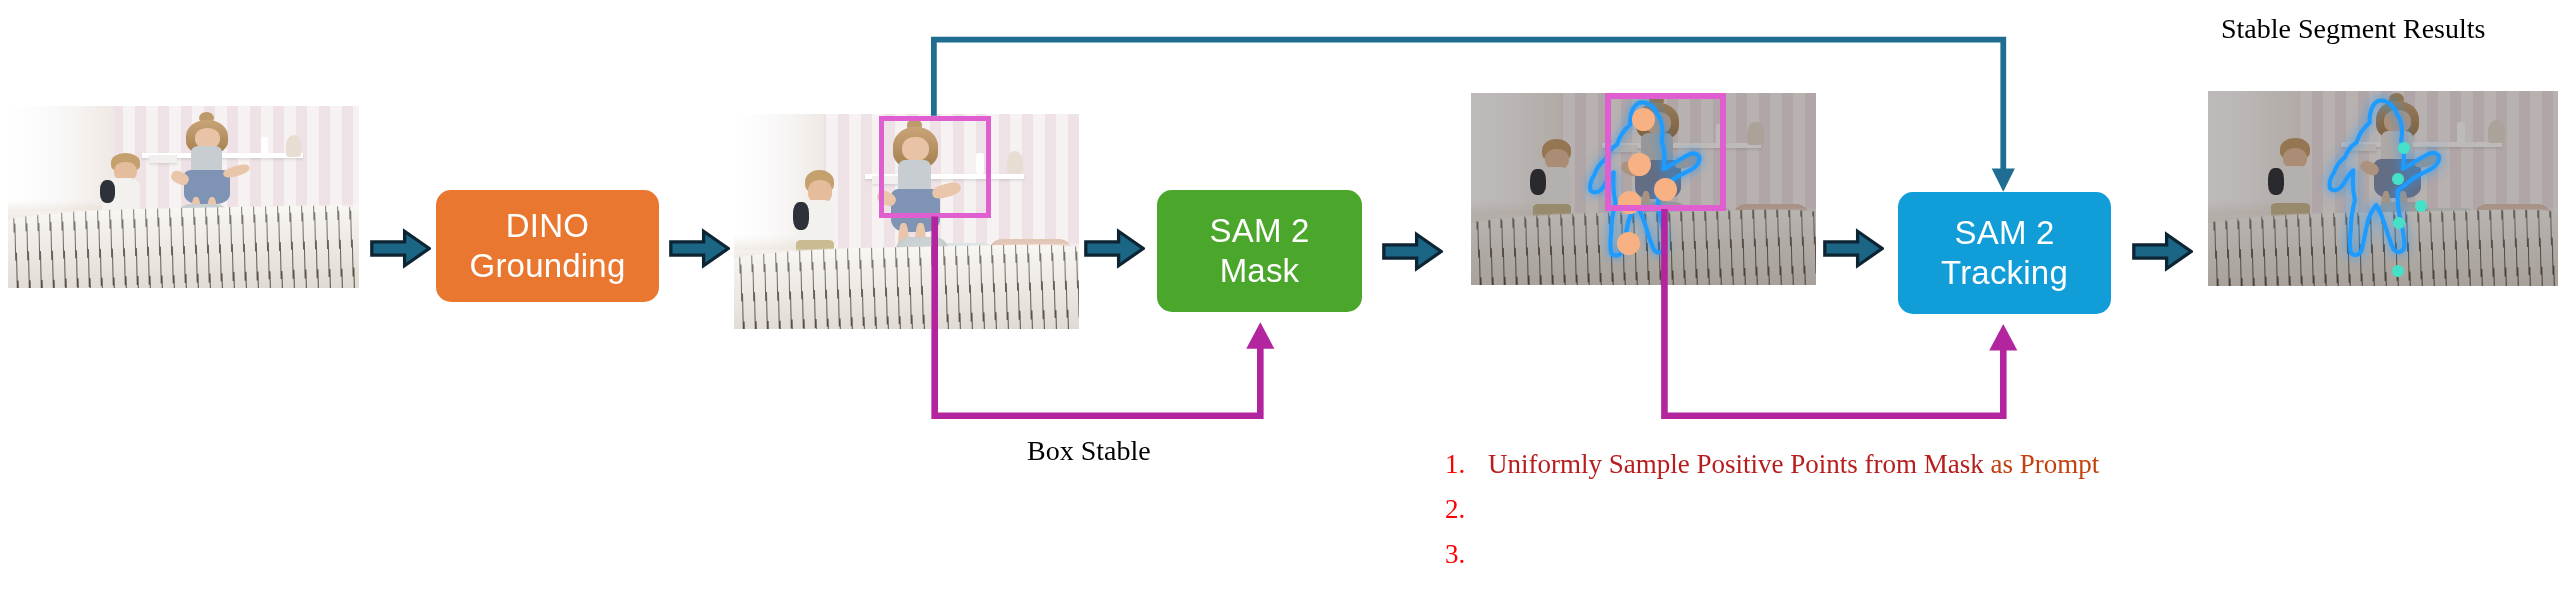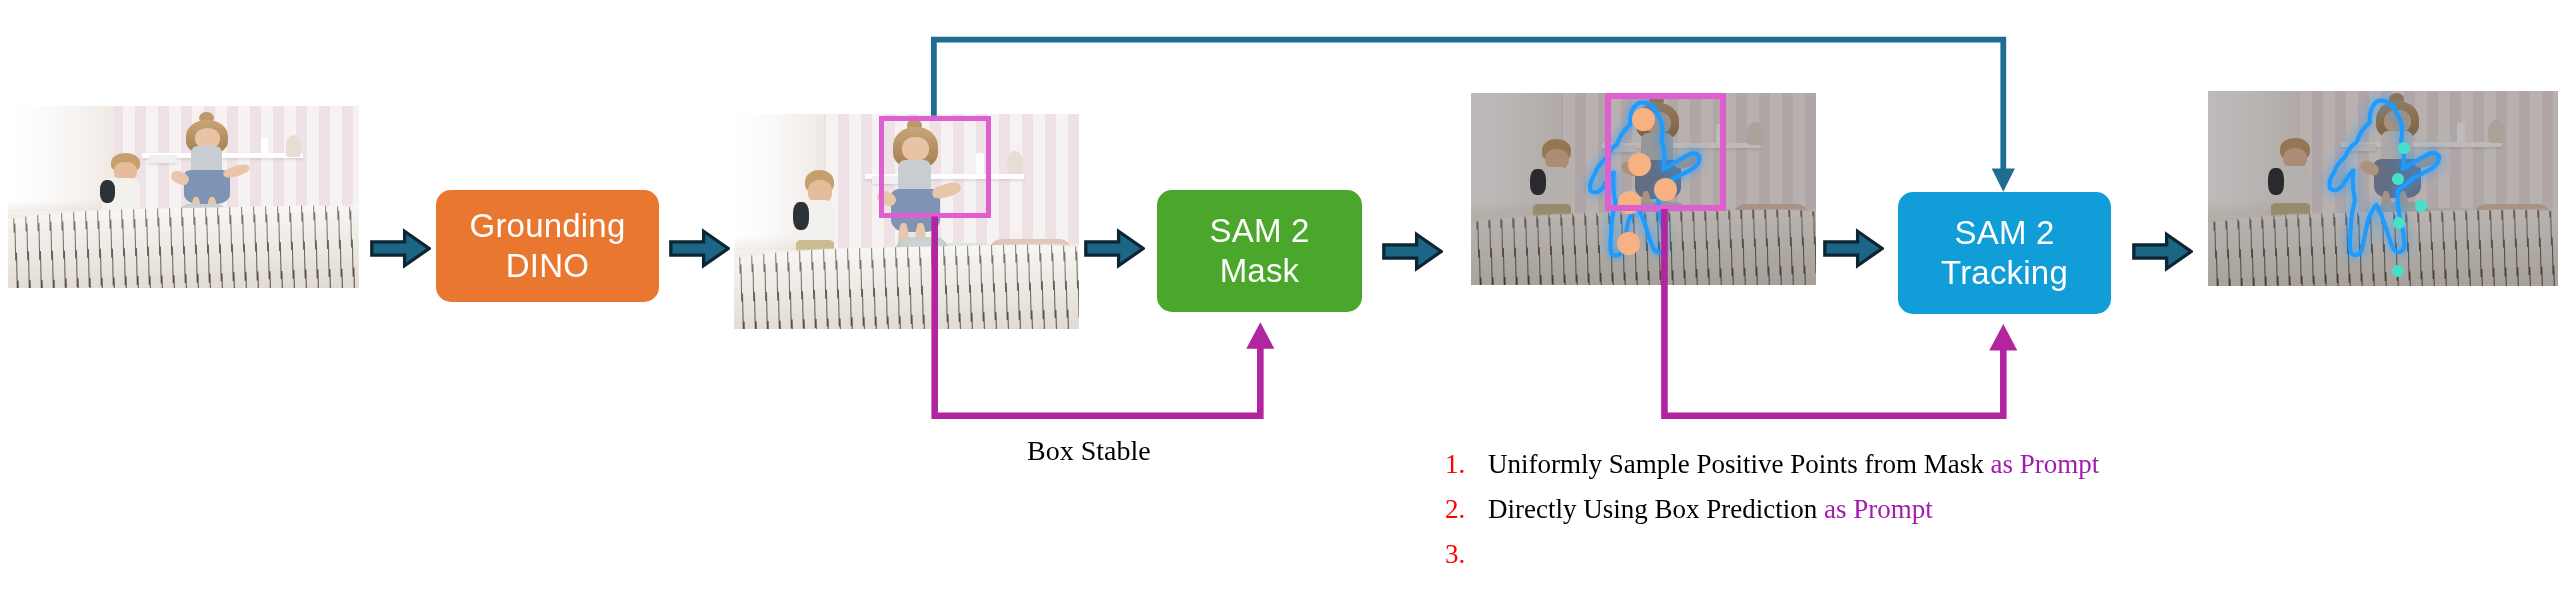--- a/index.html
+++ b/index.html
@@ -121,22 +121,22 @@
     white-space: nowrap;
   }
   .list {
     position: absolute;
     font-family: "Liberation Serif", serif;
     font-size: 27px;
     color: #000000;
   }
   .list .row { display: flex; align-items: baseline; margin-bottom: 14px; }
   .list .num { color: #ff0000; width: 43px; flex: 0 0 43px; }
-  .list .hl { color: #000000; font-family: Liberation Serif, serif; }
-  .list .tail { color: #a21caf; }
+  .list .hl { color: #b91c1c; font-family: Liberation Serif, serif; }
+  .list .tail { color: #c2410c; }
 </style>
 </head>
 <body>
 
 <div id="stage">
 
   <div class="photo" style="left:8.3px; top:106px; width:351px; height:182px;">
     <div class="scene">
       <div class="wall"></div>
       <div class="curtain"></div>
@@ -175,22 +175,22 @@
   </div>
 
   <div class="blockarrow" style="left:370px; top:228px;">
     <svg width="61" height="41" viewBox="0 0 74 50">
       <polygon points="2,17 42,17 42,4 72,25 42,46 42,33 2,33" fill="#1b6585" stroke="#0d2433" stroke-width="4" stroke-linejoin="miter"></polygon>
     </svg>
   </div>
 
   <div class="procbox" style="left:436px; top:190px; width:223px; height:112px; background:#e97730;">
     <div>
+      <div>DINO</div>
       <div>Grounding</div>
-      <div>DINO</div>
     </div>
   </div>
 
   <div class="blockarrow" style="left:669px; top:228px;">
     <svg width="61" height="41" viewBox="0 0 74 50">
       <polygon points="2,17 42,17 42,4 72,25 42,46 42,33 2,33" fill="#1b6585" stroke="#0d2433" stroke-width="4" stroke-linejoin="miter"></polygon>
     </svg>
   </div>
 
   <div class="photo" style="left:734px; top:114px; width:345px; height:215px;">
@@ -425,31 +425,31 @@
         </g>
       </svg>
     </div>
     <div style="position:absolute; left:190px; top:51px; width:11.6px; height:11.6px; border-radius:50%; background:#45e0c8;"></div>
     <div style="position:absolute; left:184px; top:82px; width:11.6px; height:11.6px; border-radius:50%; background:#45e0c8;"></div>
     <div style="position:absolute; left:207px; top:109px; width:11.6px; height:11.6px; border-radius:50%; background:#45e0c8;"></div>
     <div style="position:absolute; left:185px; top:126px; width:11.6px; height:11.6px; border-radius:50%; background:#45e0c8;"></div>
     <div style="position:absolute; left:184px; top:174px; width:11.6px; height:11.6px; border-radius:50%; background:#45e0c8;"></div>
   </div>
 
+  <div class="serif-label" style="left:2221px; top:13.2px; font-size:28px;">Stable Segment Results</div>
 
   <div class="serif-label" style="left:1027px; top:435px; font-size:28px;">Box Stable</div>
 
   <div class="list" style="left:1445px; top:449px;">
     <div class="row">
       <span class="num">1.</span>
       <span><span class="hl">Uniformly Sample Positive Points from Mask</span><span class="tail"> as Prompt</span></span>
     </div>
     <div class="row">
       <span class="num">2.</span>
-      <span><span class="hl">Directly Using Box Prediction</span><span class="tail"> as Prompt</span></span>
     </div>
     <div class="row">
       <span class="num">3.</span>
     </div>
   </div>
 
 </div>
 
 
 </body></html>

